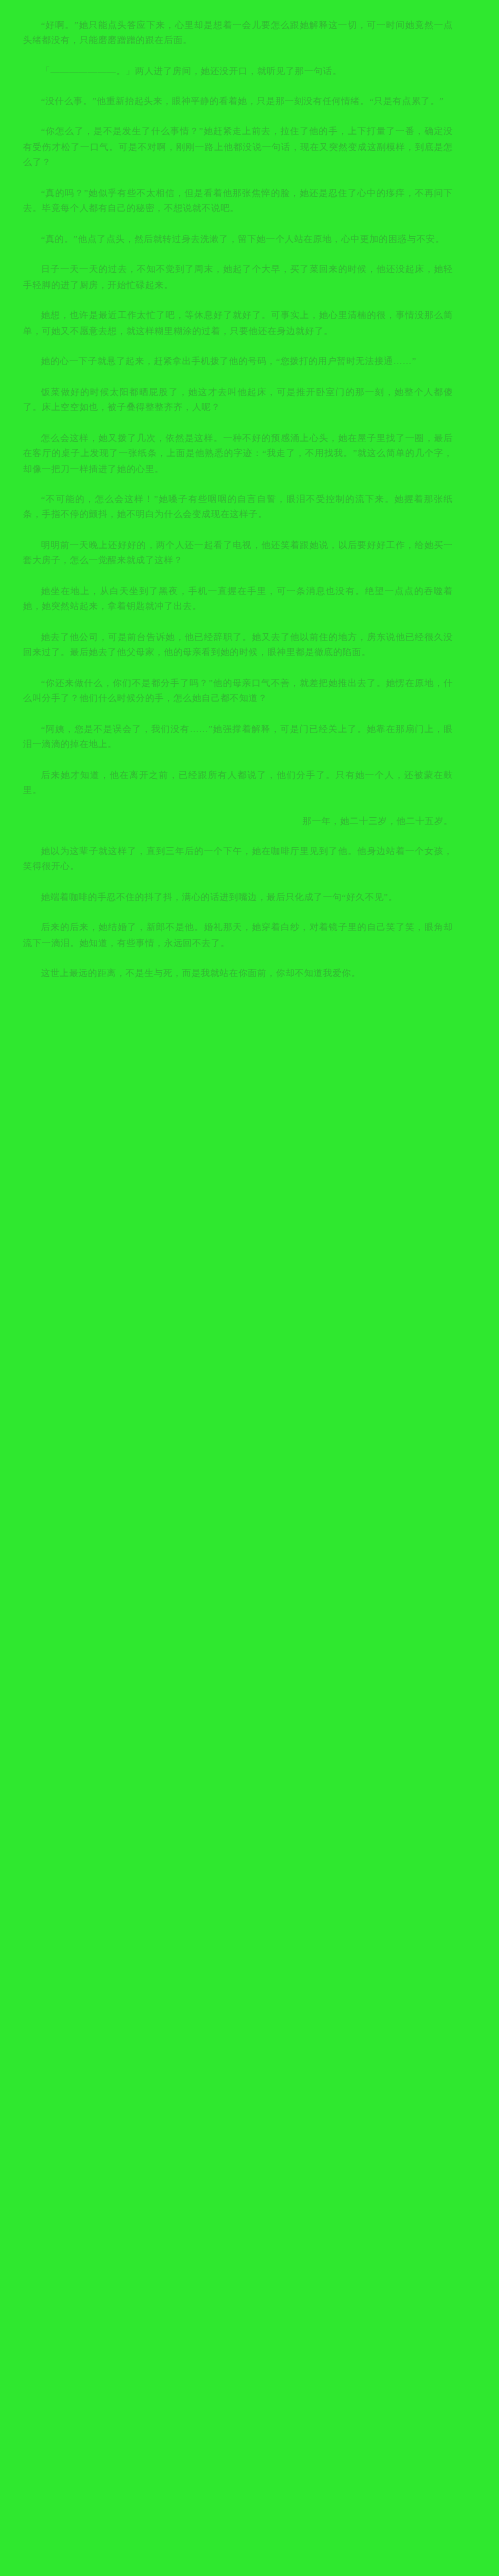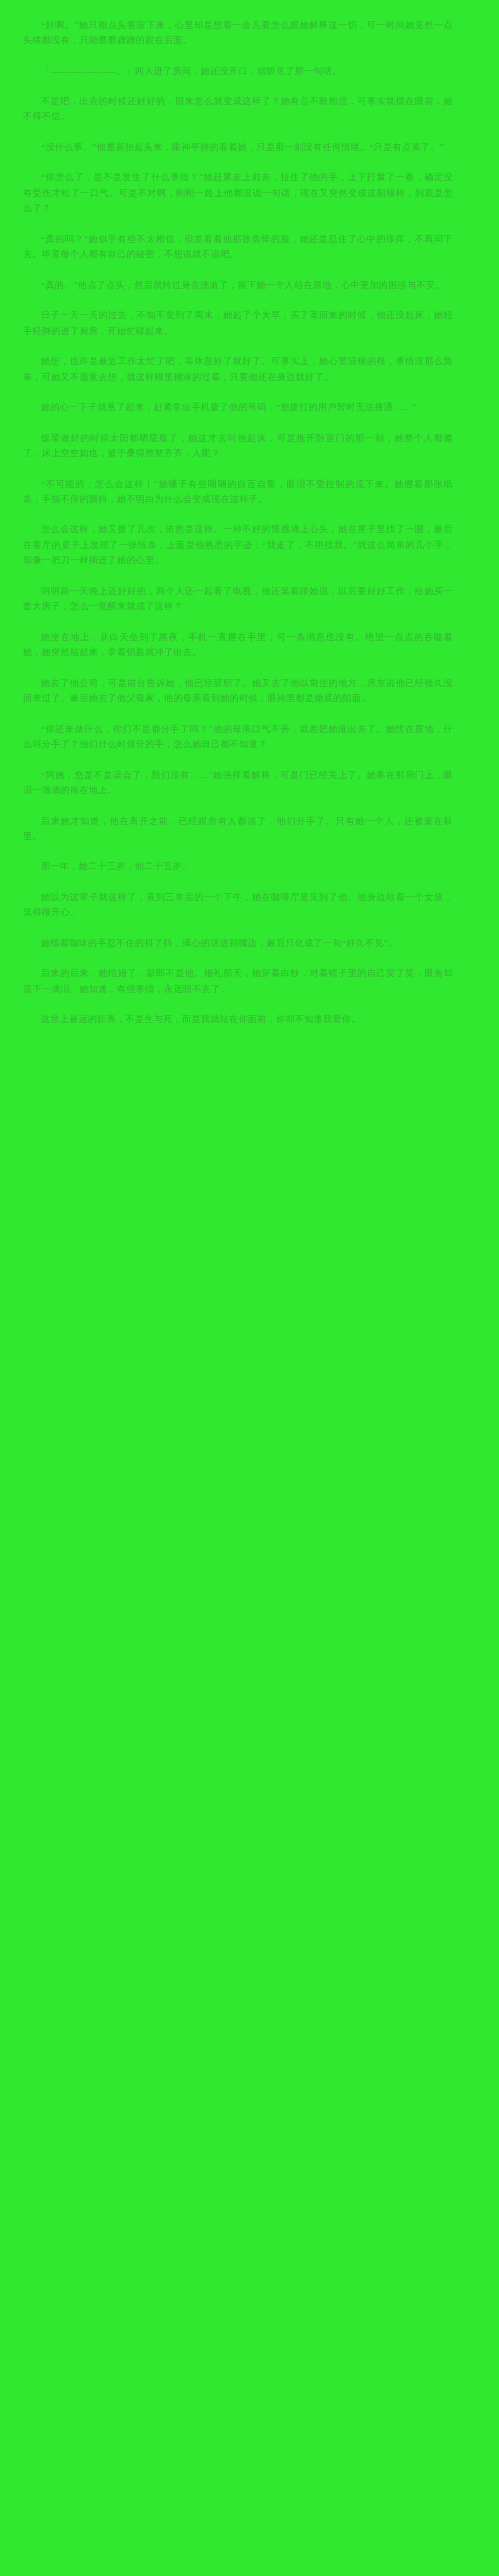--- a/index.html
+++ b/index.html
@@ -31,42 +31,41 @@
     line-height: 1.72;
     color: #35b235;
     text-align: justify;
     text-indent: 2em;
     letter-spacing: 0.4px;
     font-family: "Liberation Serif", "DejaVu Serif", serif;
     white-space: pre-wrap;
     word-break: break-all;
   }
   p.para.short {
-    text-align: left;
+    text-align: right;
     font-family: Liberation Serif, serif;
   }
 </style>
 </head>
 <body>
 
 <div class="page">
   <div class="doc-body">
     <p class="para">“好啊。”她只能点头答应下来，心里却是想着一会儿要怎么跟她解释这一切，可一时间她竟然一点头绪都没有，只能磨磨蹭蹭的跟在后面。</p>
     <p class="para">「———————。」两人进了房间，她还没开口，就听见了那一句话。</p>
-    <p class="para">不是吧，出去的时候还好好的，回来怎么就变成这样了？她有点不敢相信，可事实就摆在眼前，她不得不信。</p>
     <p class="para">“没什么事。”他重新抬起头来，眼神平静的看着她，只是那一刻没有任何情绪。“只是有点累了。”</p>
     <p class="para">“你怎么了，是不是发生了什么事情？”她赶紧走上前去，拉住了他的手，上下打量了一番，确定没有受伤才松了一口气。可是不对啊，刚刚一路上他都没说一句话，现在又突然变成这副模样，到底是怎么了？</p>
     <p class="para">“真的吗？”她似乎有些不太相信，但是看着他那张焦悴的脸，她还是忍住了心中的痑痒，不再问下去。毕竟每个人都有自己的秘密，不想说就不说吧。</p>
     <p class="para">“真的。”他点了点头，然后就转过身去洗漱了，留下她一个人站在原地，心中更加的困惑与不安。</p>
     <p class="para">日子一天一天的过去，不知不觉到了周末，她起了个大早，买了菜回来的时候，他还没起床，她轻手轻脚的进了厨房，开始忙碌起来。</p>
     <p class="para">她想，也许是最近工作太忙了吧，等休息好了就好了。可事实上，她心里清楠的很，事情没那么简单，可她又不愿意去想，就这样糊里糊涂的过着，只要他还在身边就好了。</p>
     <p class="para">她的心一下子就悬了起来，赶紧拿出手机拨了他的号码，“您拨打的用户暂时无法接通……”</p>
     <p class="para">饭菜做好的时候太阳都晒屁股了，她这才去叫他起床，可是推开卧室门的那一刻，她整个人都傻了。床上空空如也，被子叠得整整齐齐，人呢？</p>
+    <p class="para">怎么会这样，她又拨了几次，依然是这样。一种不好的预感涌上心头，她在屋子里找了一圈，最后在客厅的桌子上发现了一张纸条，上面是他熟悉的字迹：“我走了，不用找我。”就这么简单的几个字，却像一把刀一样插进了她的心里。</p>
     <p class="para">“不可能的，怎么会这样！”她嗓子有些咽咽的自言自誓，眼泪不受控制的流下来。她握着那张纸条，手指不停的颤抖，她不明白为什么会变成现在这样子。</p>
-    <p class="para">怎么会这样，她又拨了几次，依然是这样。一种不好的预感涌上心头，她在屋子里找了一圈，最后在客厅的桌子上发现了一张纸条，上面是他熟悉的字迹：“我走了，不用找我。”就这么简单的几个字，却像一把刀一样插进了她的心里。</p>
     <p class="para">明明前一天晚上还好好的，两个人还一起看了电视，他还笑着跟她说，以后要好好工作，给她买一套大房子，怎么一觉醒来就成了这样？</p>
     <p class="para">她坐在地上，从白天坐到了黑夜，手机一直握在手里，可一条消息也没有。绝望一点点的吞噬着她，她突然站起来，拿着钥匙就冲了出去。</p>
     <p class="para">她去了他公司，可是前台告诉她，他已经辞职了。她又去了他以前住的地方，房东说他已经很久没回来过了。最后她去了他父母家，他的母亲看到她的时候，眼神里都是徹底的陷面。</p>
     <p class="para">“你还来做什么，你们不是都分手了吗？”他的母亲口气不善，就差把她推出去了。她愣在原地，什么叫分手了？他们什么时候分的手，怎么她自己都不知道？</p>
     <p class="para">“阿姨，您是不是误会了，我们没有……”她强撑着解释，可是门已经关上了。她靠在那扇门上，眼泪一滴滴的掉在地上。</p>
     <p class="para">后来她才知道，他在离开之前，已经跟所有人都说了，他们分手了。只有她一个人，还被蒙在鼓里。</p>
     <p class="para short">那一年，她二十三岁，他二十五岁。</p>
     <p class="para">她以为这辈子就这样了，直到三年后的一个下午，她在咖啡厅里见到了他。他身边站着一个女孩，笑得很开心。</p>
     <p class="para">她端着咖啡的手忍不住的抖了抖，满心的话进到嘴边，最后只化成了一句“好久不见”。</p>
     <p class="para">后来的后来，她结婚了，新郎不是他。婚礼那天，她穿着白纱，对着镜子里的自己笑了笑，眼角却流下一滴泪。她知道，有些事情，永远回不去了。</p>

